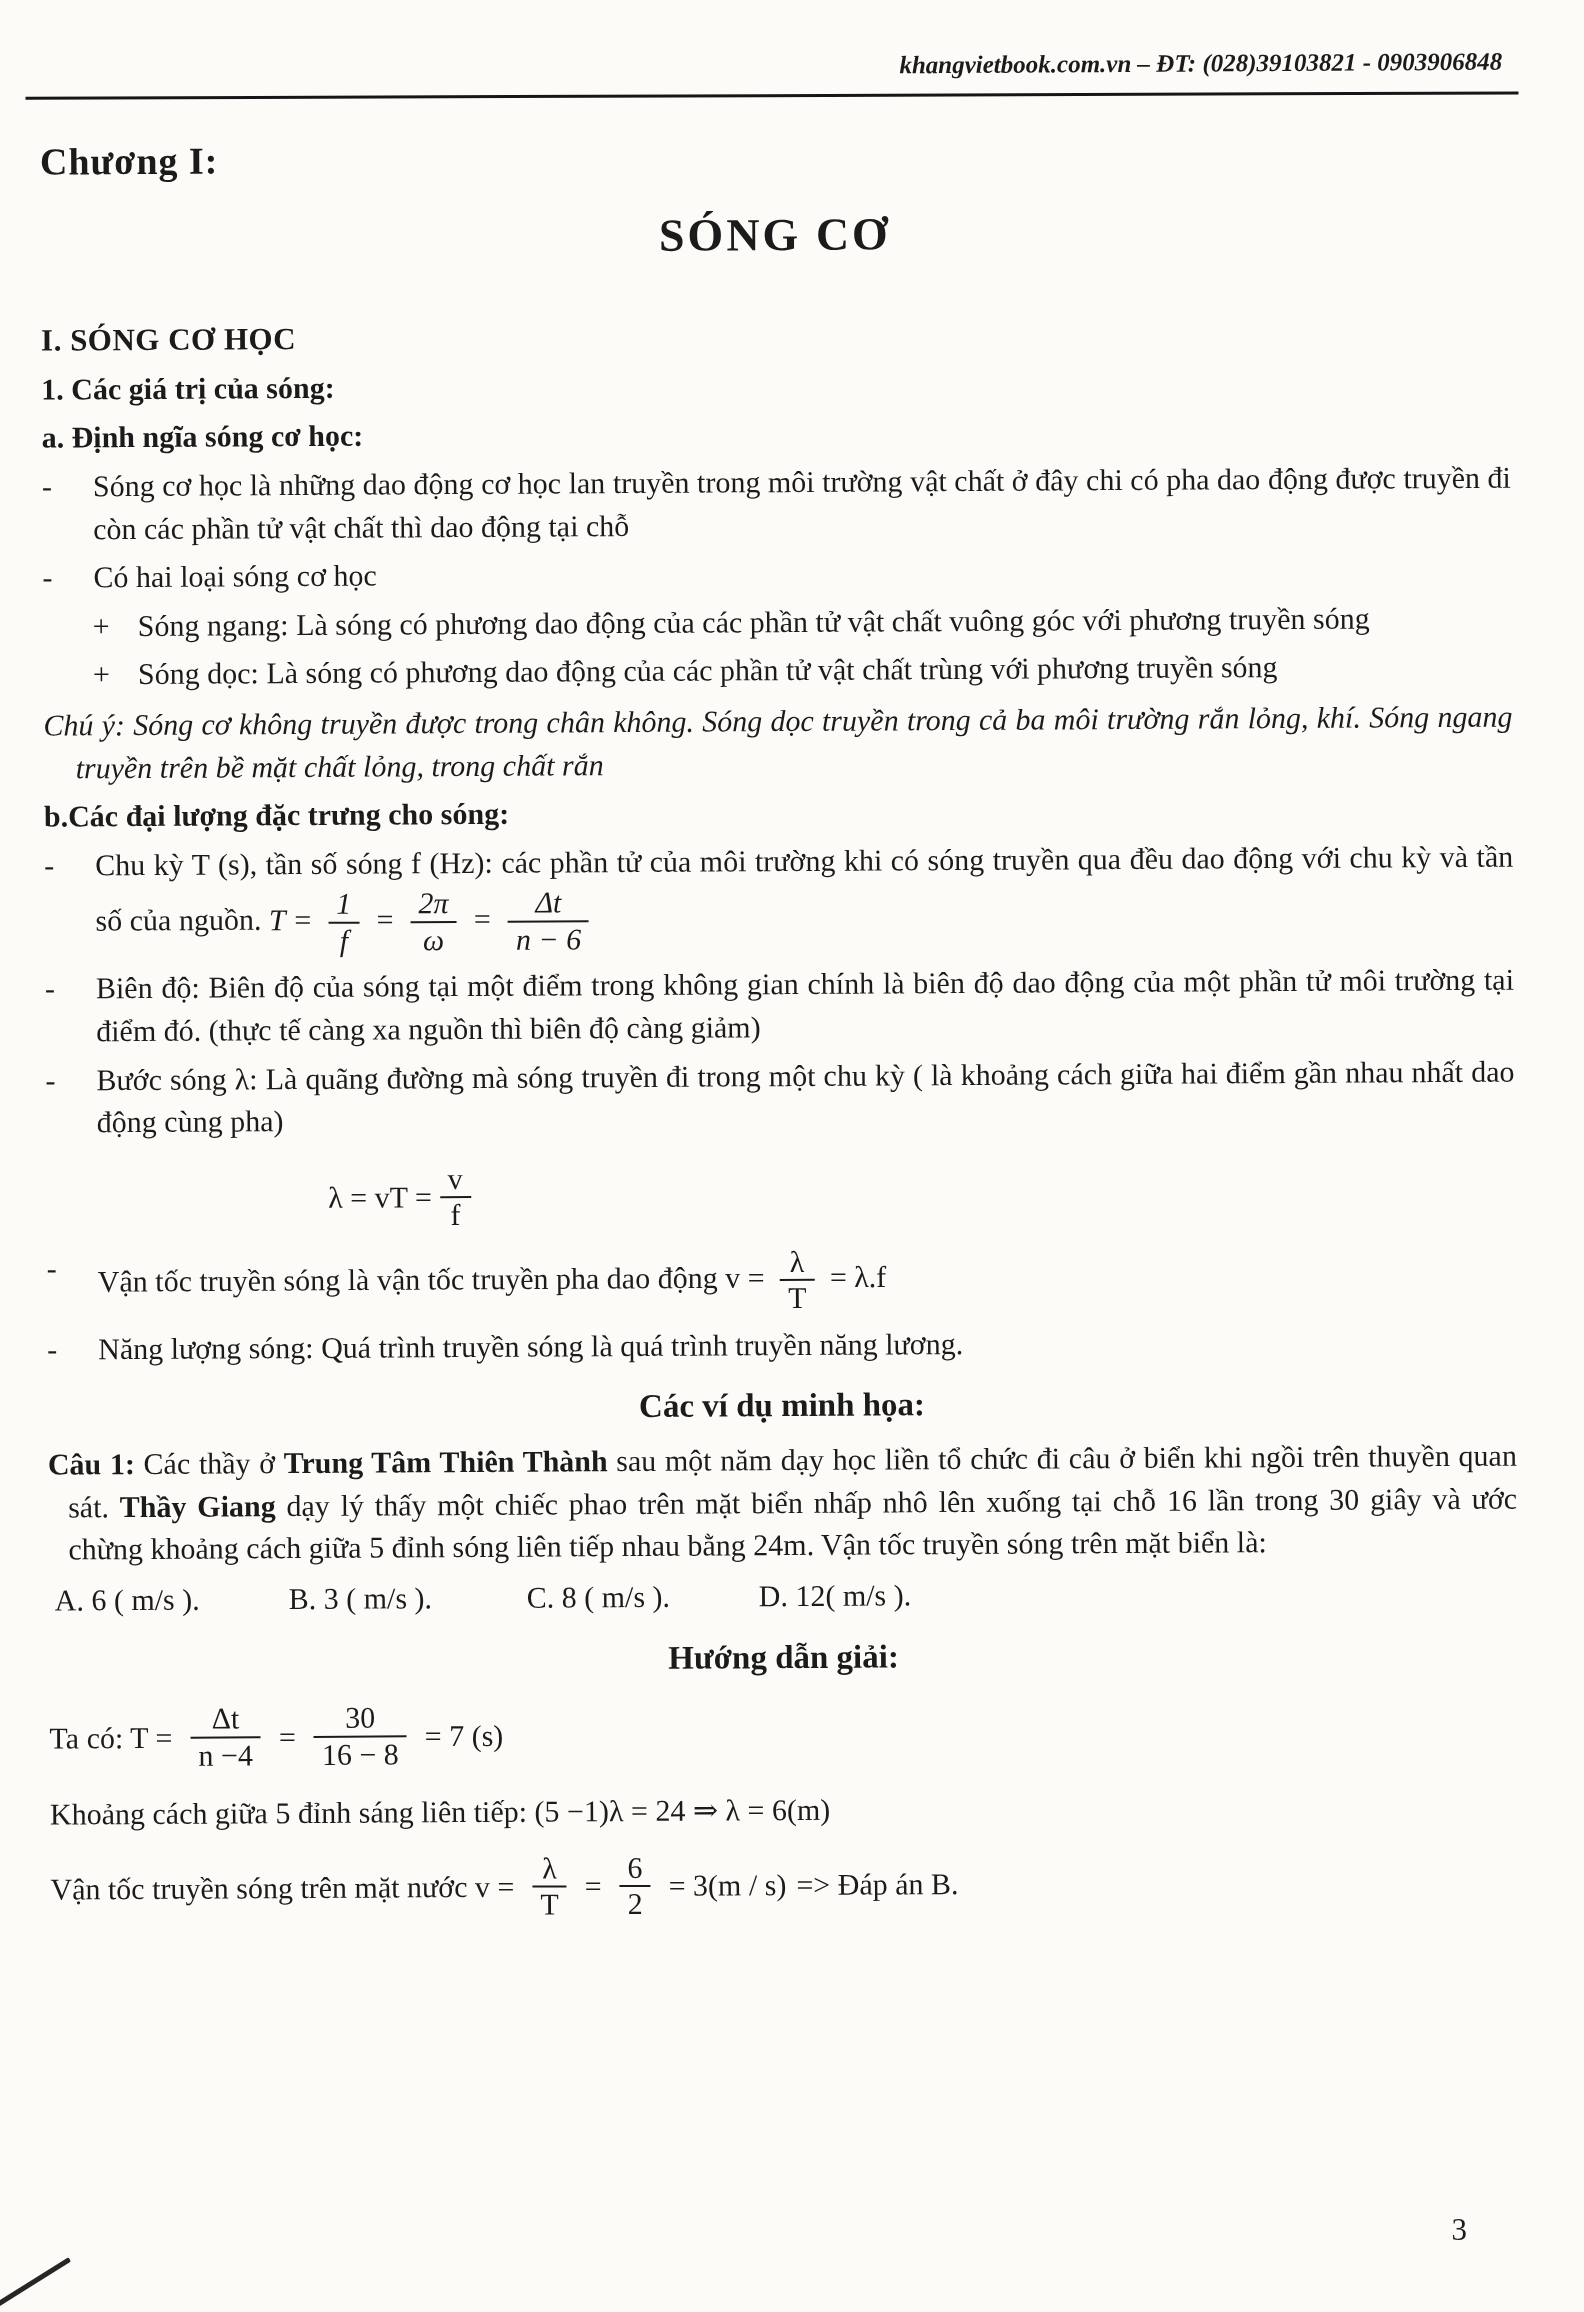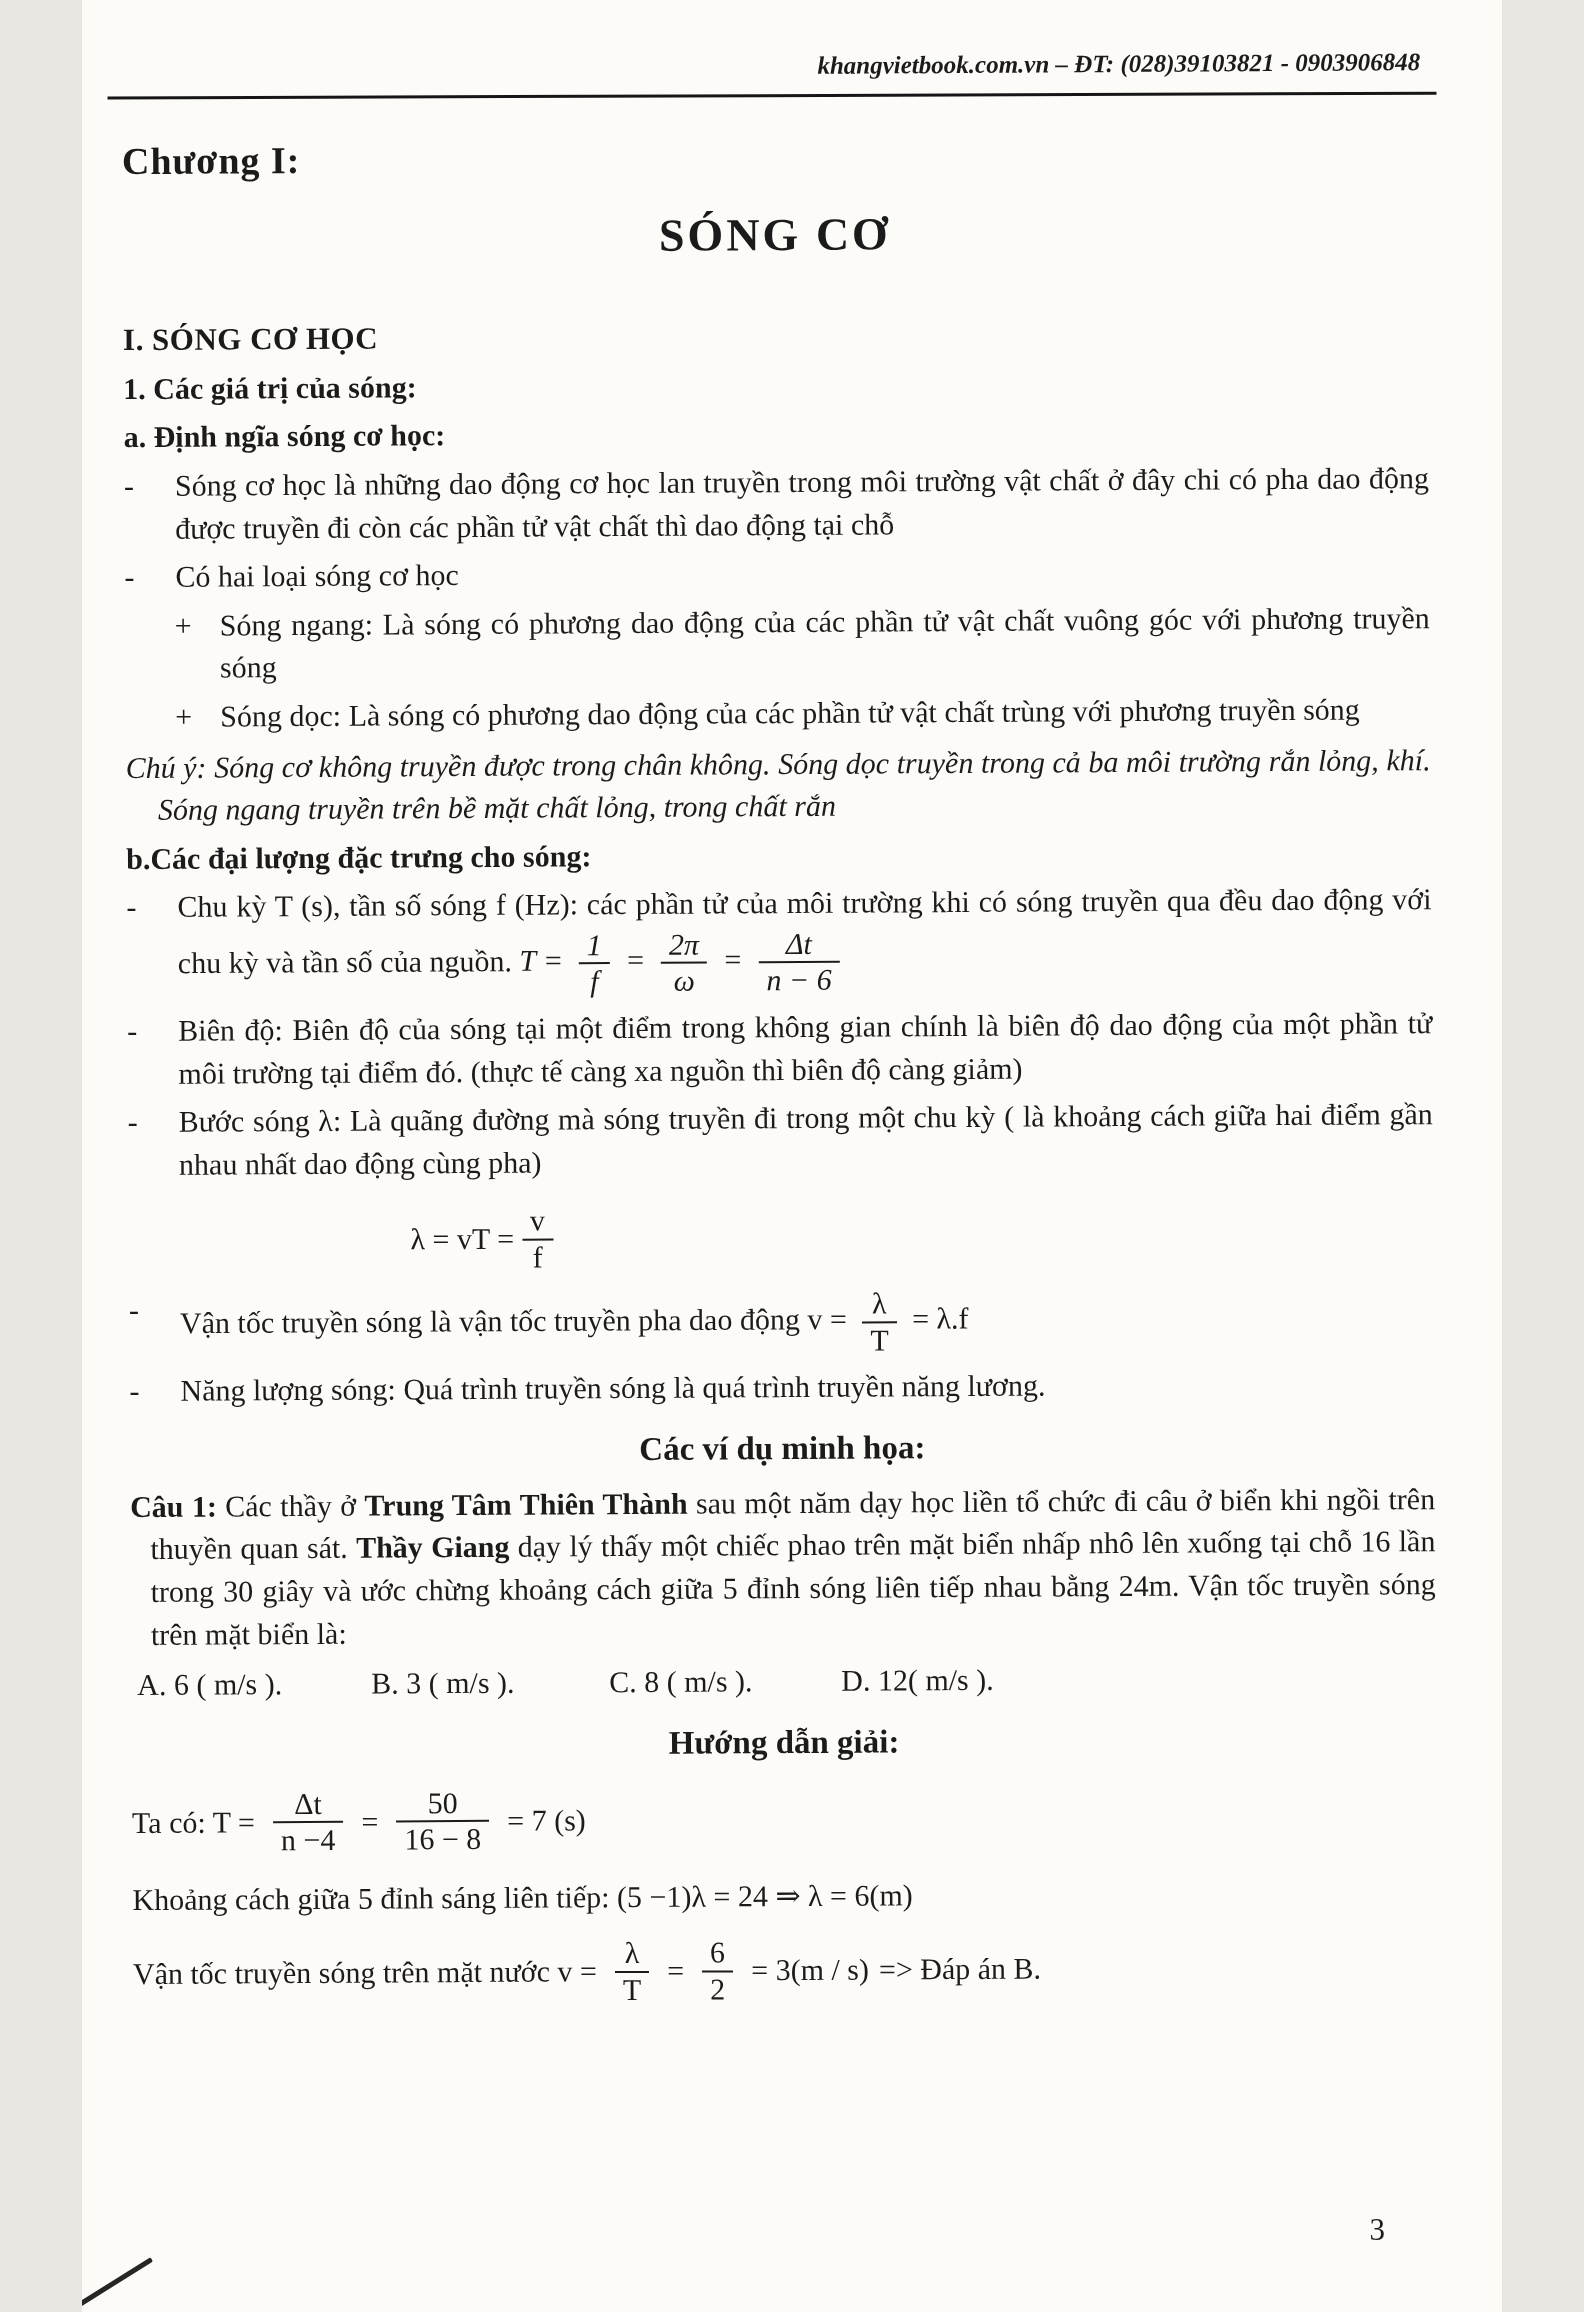--- a/index.html
+++ b/index.html
@@ -1,18 +1,18 @@
 <!DOCTYPE html>
 <html><head>
 <meta charset="utf-8">
 <style>
   html, body { margin: 0; padding: 0; background: #e8e6e1; }
   .page {
     position: relative;
-    width: 1420px;
+    width: 1584px;
     height: 2313px;
     margin: 0 auto;
     background: #fcfbf8;
     color: #1b1b1b;
     font-family: "Liberation Serif", "DejaVu Serif", serif;
     font-size: 30px;
     line-height: 1.42;
     overflow: hidden;
   }
   .content {
@@ -169,21 +169,21 @@
     <div class="center-bold">Hướng dẫn giải:</div>
 
     <div class="sol-row">
       <span>Ta có: T =</span>
       <span class="frac">
         <span class="num">Δt</span>
         <span class="den">n −4</span>
       </span>
       <span>=</span>
       <span class="frac">
-        <span class="num">50</span>
+        <span class="num">30</span>
         <span class="den">16 − 8</span>
       </span>
       <span>= 7 (s)</span>
     </div>
 
     <div class="plain-line">Khoảng cách giữa 5 đỉnh sáng liên tiếp: (5 −1)λ = 24 ⇒ λ = 6(m)</div>
 
     <div class="sol-row">
       <span>Vận tốc truyền sóng trên mặt nước  v =</span>
       <span class="frac">

